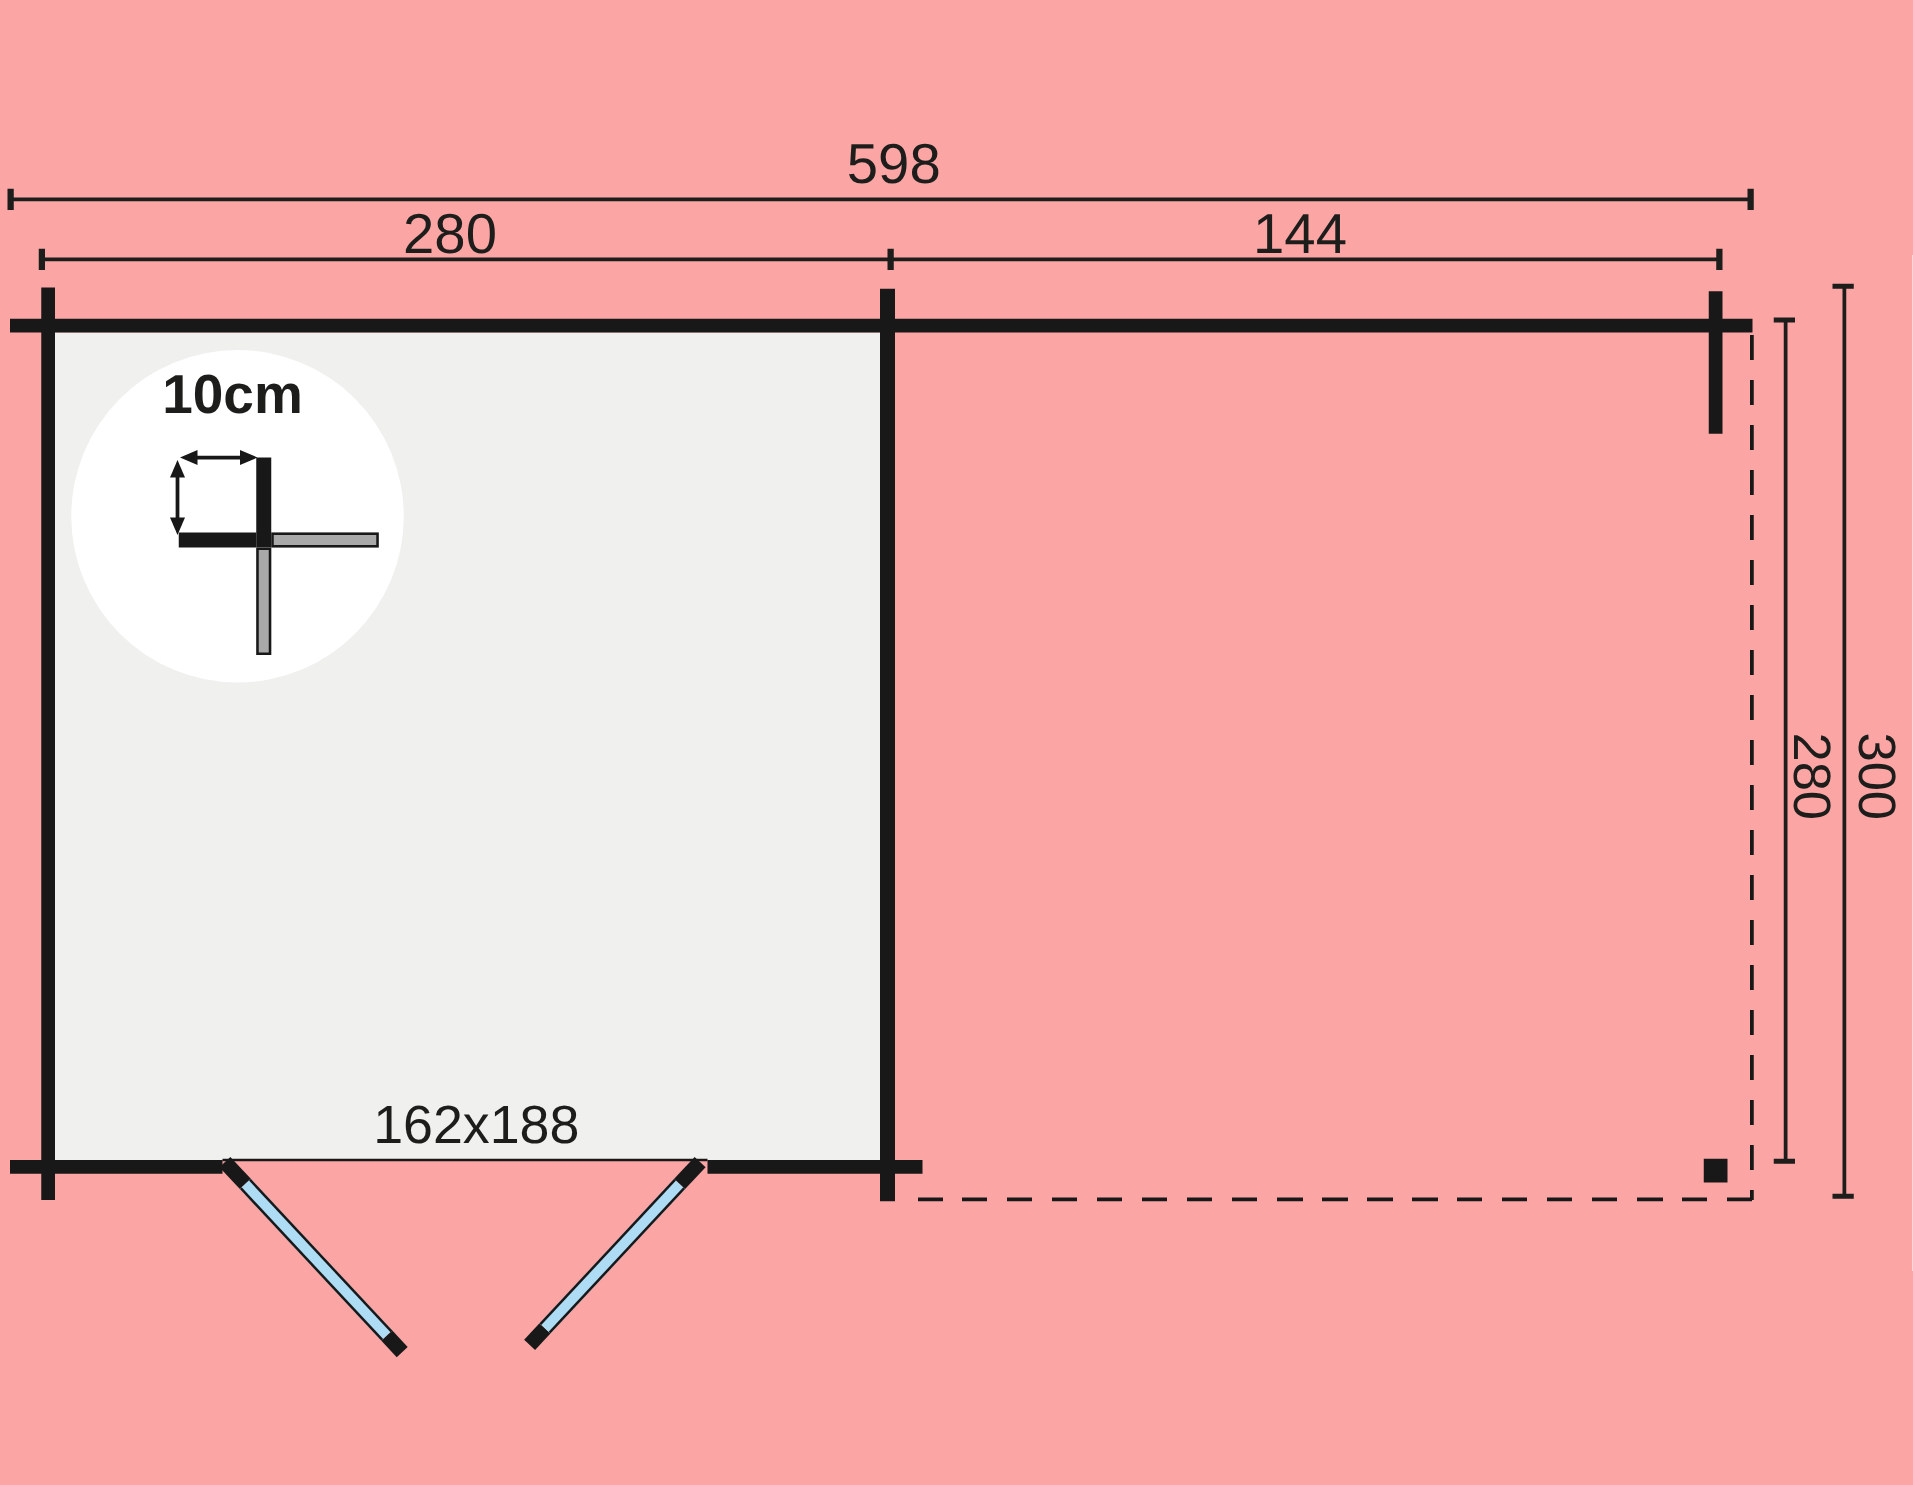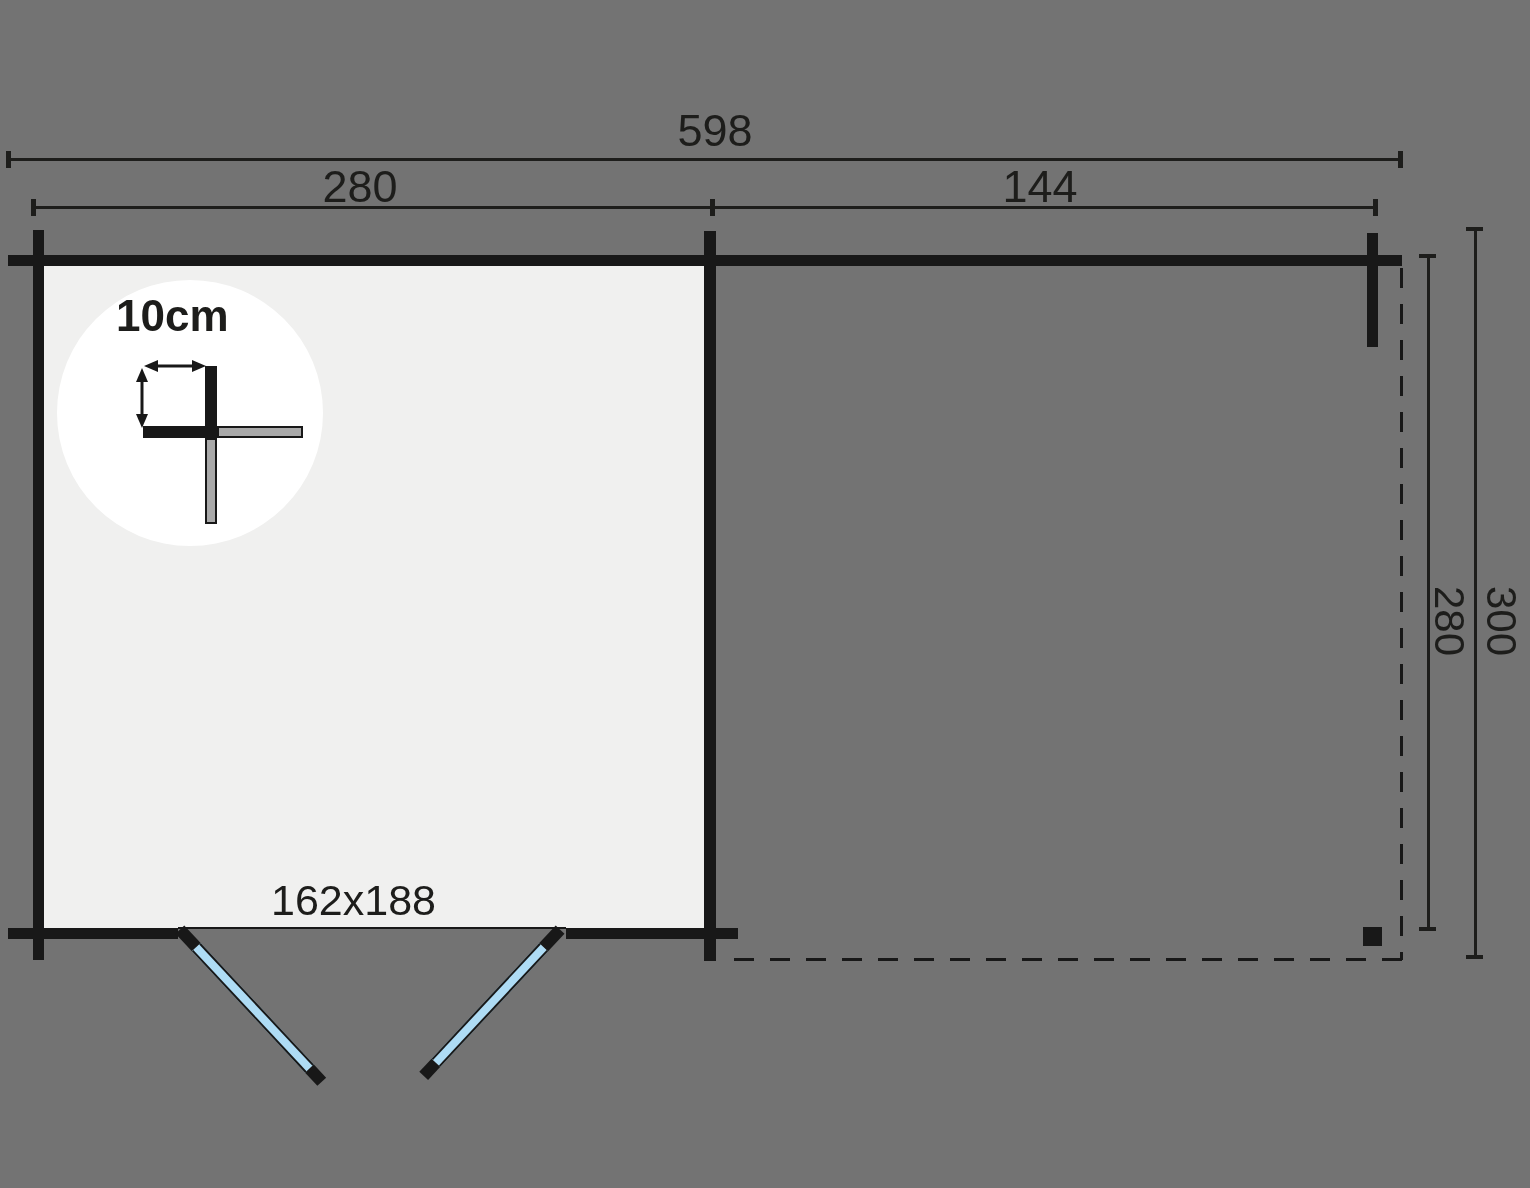--- a/index.html
+++ b/index.html
@@ -1,19 +1,19 @@
 <!DOCTYPE html>
 <html><head>
 <meta charset="utf-8">
 <style>
   html,body{margin:0;padding:0;background:#ffffff;}
   .plan{
     position:relative;
     width:1530px;height:1188px;
-    background:#737373;
+    background:#fca5a5;
     font-family:"Liberation Sans", sans-serif;
     color:#1d1d1b;
     overflow:hidden;
   }
   .abs{position:absolute;}
   
   .dline-h{position:absolute;height:3px;background:#1d1d1b;}
   .dline-v{position:absolute;width:3px;background:#1d1d1b;}
   .tick-v{position:absolute;width:5px;height:17px;background:#1d1d1b;}
   .tick-h{position:absolute;width:17px;height:4px;background:#1d1d1b;}
@@ -23,23 +23,23 @@
   .dash-v{position:absolute;width:3px;
     background:repeating-linear-gradient(to bottom,#181818 0 20px,transparent 20px 36px);}
   .dash-h{position:absolute;height:3px;
     background:repeating-linear-gradient(to right,#181818 0 20px,transparent 20px 36px);}
   
   .lbl{position:absolute;width:130px;height:42px;line-height:42px;
     font-size:45px;text-align:center;white-space:nowrap;}
   .lbl-v{position:absolute;width:130px;height:42px;line-height:42px;
     font-size:42px;text-align:center;transform:rotate(90deg);white-space:nowrap;}
   .lbl-door{position:absolute;width:220px;height:42px;line-height:42px;
-    font-size:43px;white-space:nowrap;}
+    font-size:43px;text-align:center;white-space:nowrap;}
   .lbl-10cm{position:absolute;width:140px;height:44px;line-height:44px;
-    font-size:44px;font-weight:600;text-align:left;white-space:nowrap;}
+    font-size:44px;font-weight:600;text-align:center;white-space:nowrap;}
   
   .room-fill{position:absolute;background:#f0f0ef;}
   
   .detail-circle{position:absolute;left:57px;top:280px;width:266px;height:266px;
     background:#ffffff;border-radius:50%;}
   .gray-bar{position:absolute;background:#a9a9a9;border:2px solid #181818;box-sizing:border-box;}
   
   .leaf{position:absolute;height:12px;display:flex;}
   .leaf .cap-a{width:24px;background:#181818;}
   .leaf .cap-b{width:18px;background:#181818;}

